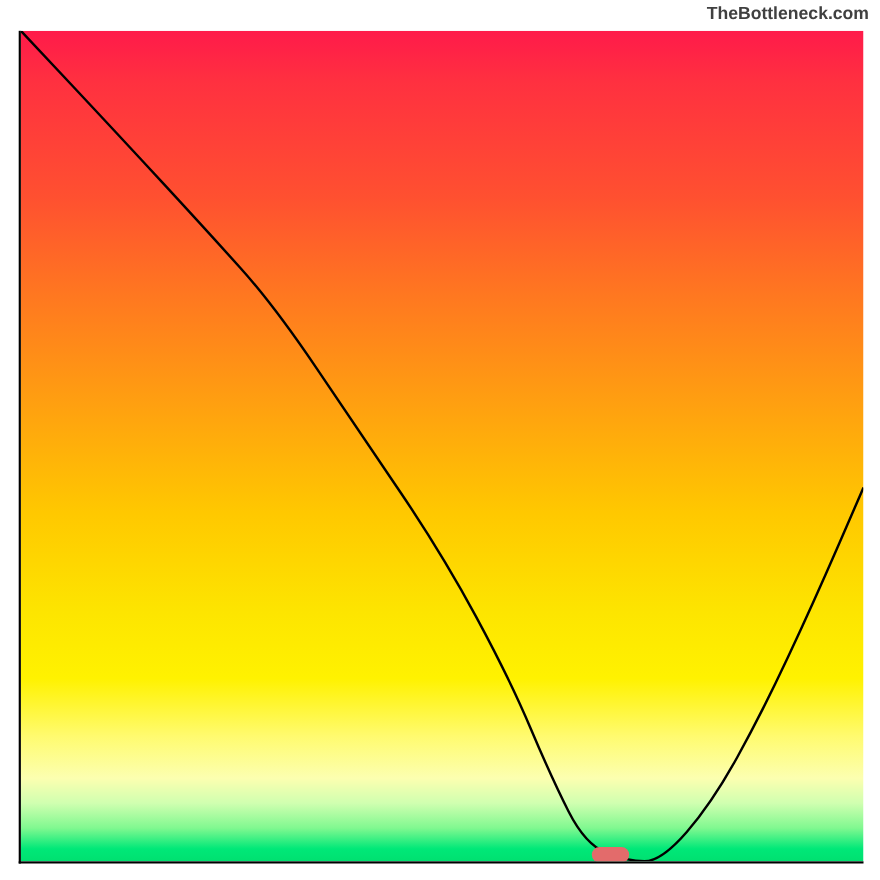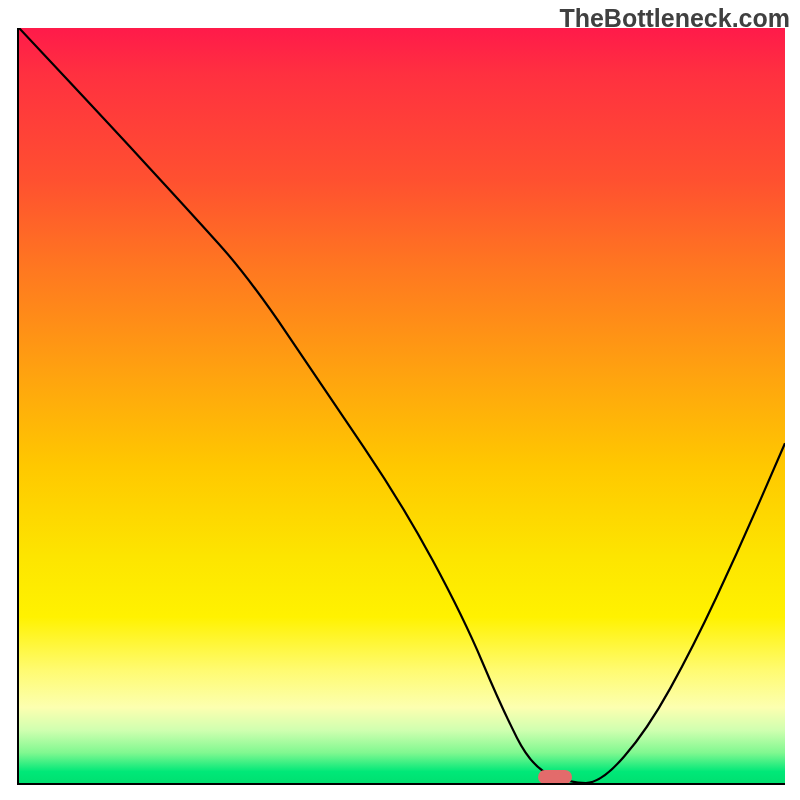--- a/index.html
+++ b/index.html
@@ -8,21 +8,21 @@
     width: 800px;
     height: 800px;
     position: relative;
     font-family: Arial, sans-serif;
     background: #fff;
   }
   .watermark {
     position: absolute;
     top: 4px;
     right: 10px;
-    font-size: 25px;
+    font-size: 16px;
     font-weight: bold;
     color: #404040;
     z-index: 10;
   }
   .plot-area {
     position: absolute;
     left: 17px;
     top: 28px;
     width: 766px;
     height: 755px;

